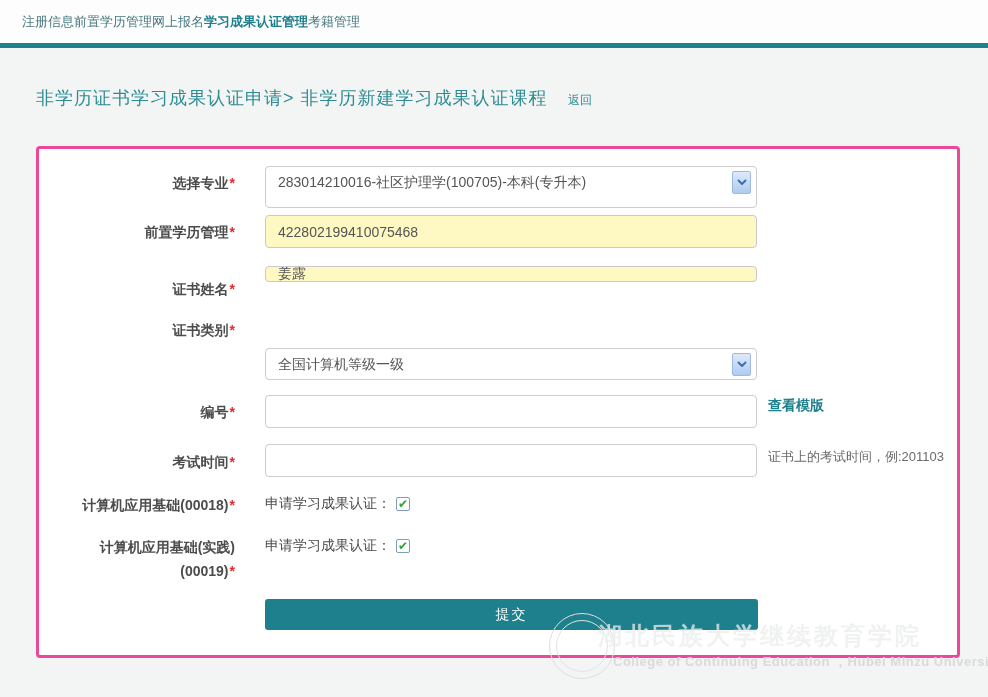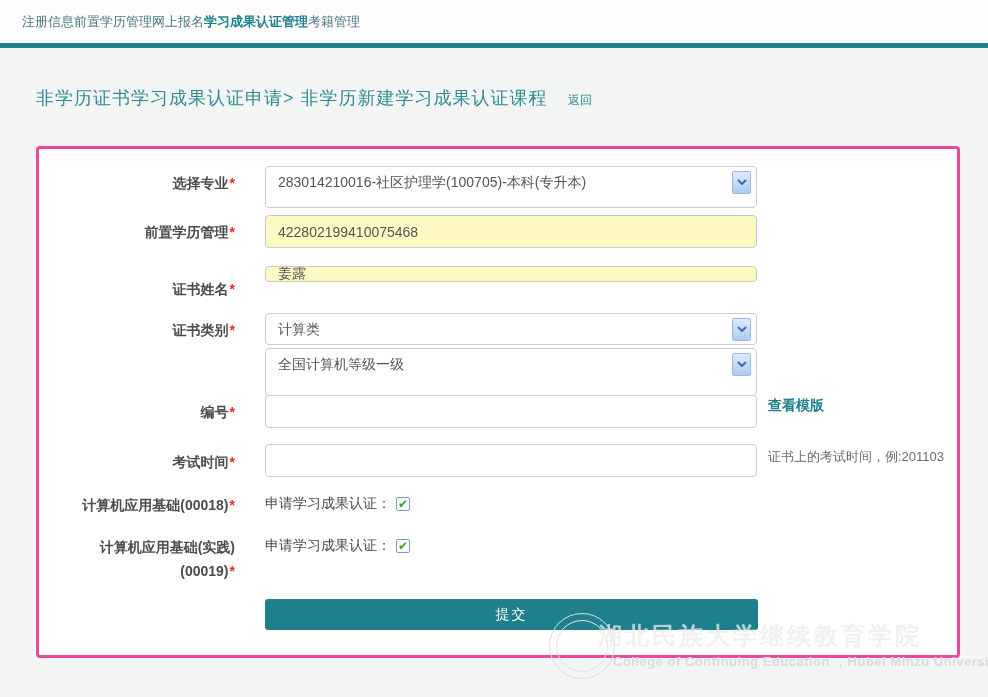--- a/index.html
+++ b/index.html
@@ -108,29 +108,21 @@
     <div class="lbl" style="top:124px;margin-top:8px;">
       <span>证书姓名</span><span class="req">*</span>
     </div>
     <div class="field" style="top:115px;">
       <input class="txt" readonly="" style="height: 16px;" value="姜露">
     </div>
 
     <div class="lbl" style="top:173px;">
       <span>证书类别</span><span class="req">*</span>
     </div>
-    <div class="select" style="top:164px; height:32px;">
-      <span class="val">计算类</span>
-      <span class="arrow">
-        <svg width="10" height="7" viewBox="0 0 10 7">
-            <path d="M1.5 1.5 L5 5 L8.5 1.5" fill="none" stroke="#3f6fae" stroke-width="2" stroke-linecap="round" stroke-linejoin="round"></path>
-          </svg>
-      </span>
-    </div>
-    <div class="select" style="top:199px; height:48px;">
+    <div class="select" style="top:199px; height:32px;">
       <span class="val">全国计算机等级一级</span>
       <span class="arrow">
         <svg width="10" height="7" viewBox="0 0 10 7">
             <path d="M1.5 1.5 L5 5 L8.5 1.5" fill="none" stroke="#3f6fae" stroke-width="2" stroke-linecap="round" stroke-linejoin="round"></path>
           </svg>
       </span>
     </div>
 
     <div class="lbl" style="top:255px;">
       <span>编号</span><span class="req">*</span>

